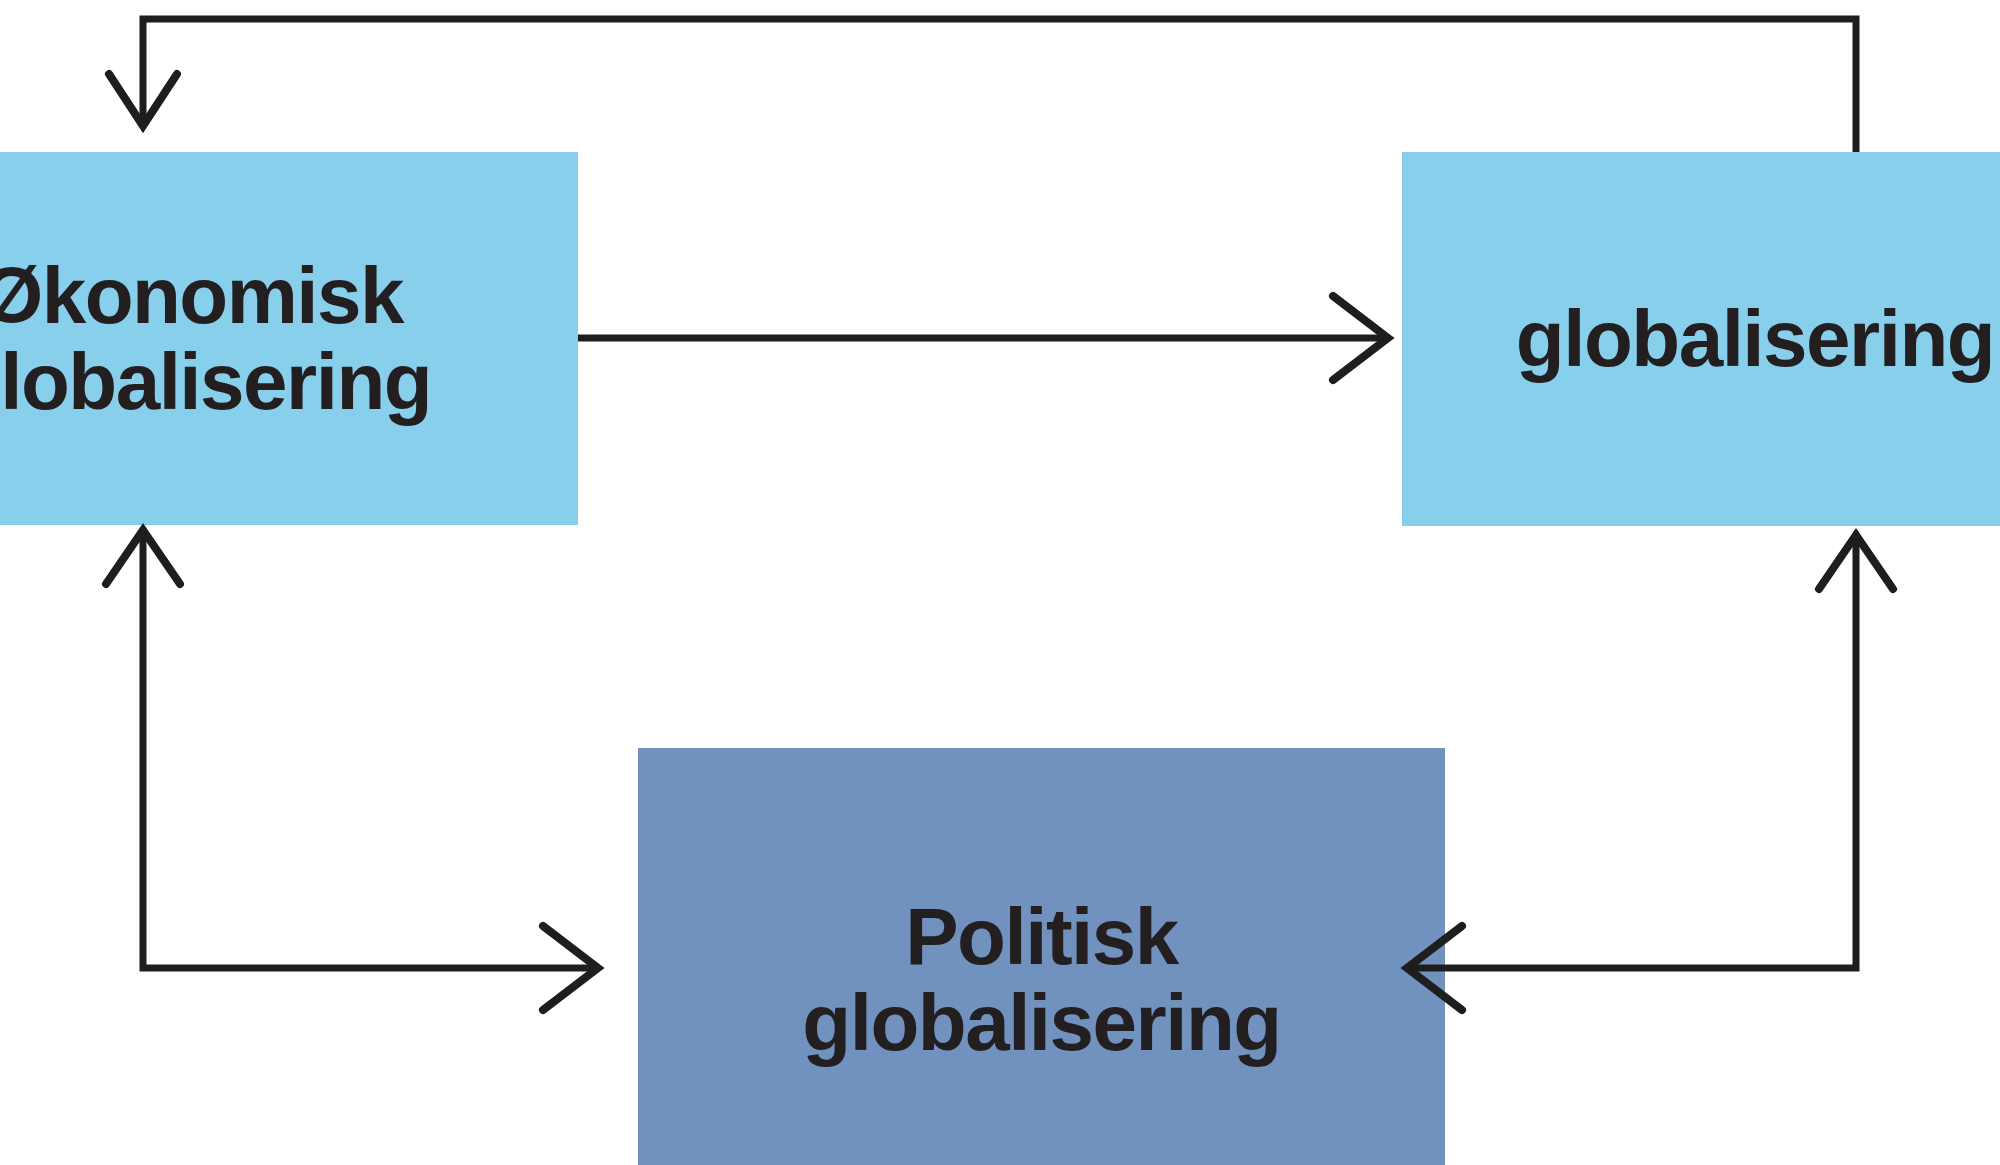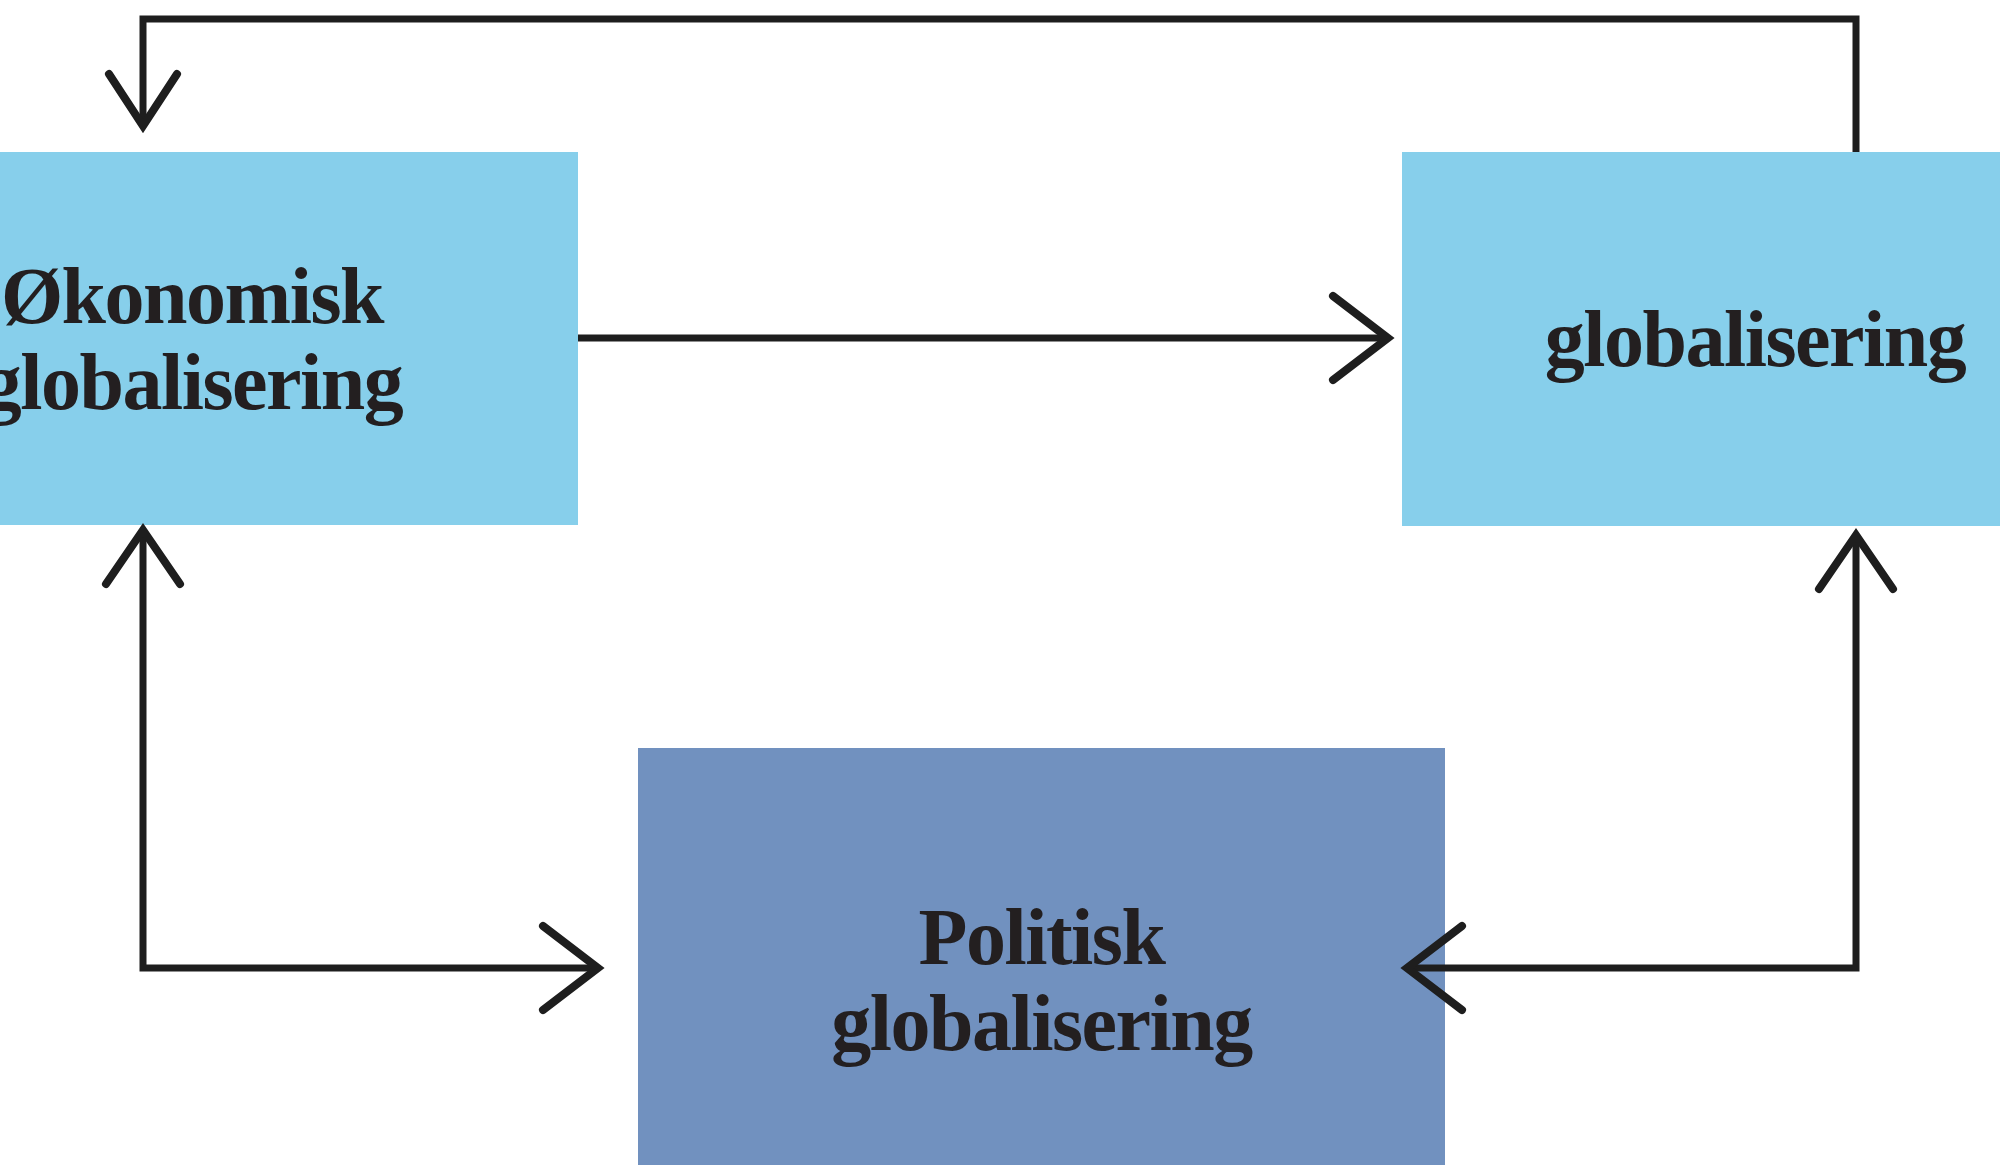--- a/index.html
+++ b/index.html
@@ -6,21 +6,21 @@
     margin: 0;
     padding: 0;
     background: #ffffff;
   }
   .canvas {
     position: relative;
     width: 2000px;
     height: 1165px;
     overflow: hidden;
     background: var(--background, #ffffff);
-    font-family: Liberation Serif, serif;
+    font-family: Liberation Sans, sans-serif;
   }
   .node {
     position: absolute;
     display: flex;
     flex-direction: column;
     align-items: center;
     justify-content: center;
     text-align: center;
     font-weight: 700;
     font-size: 80px;

